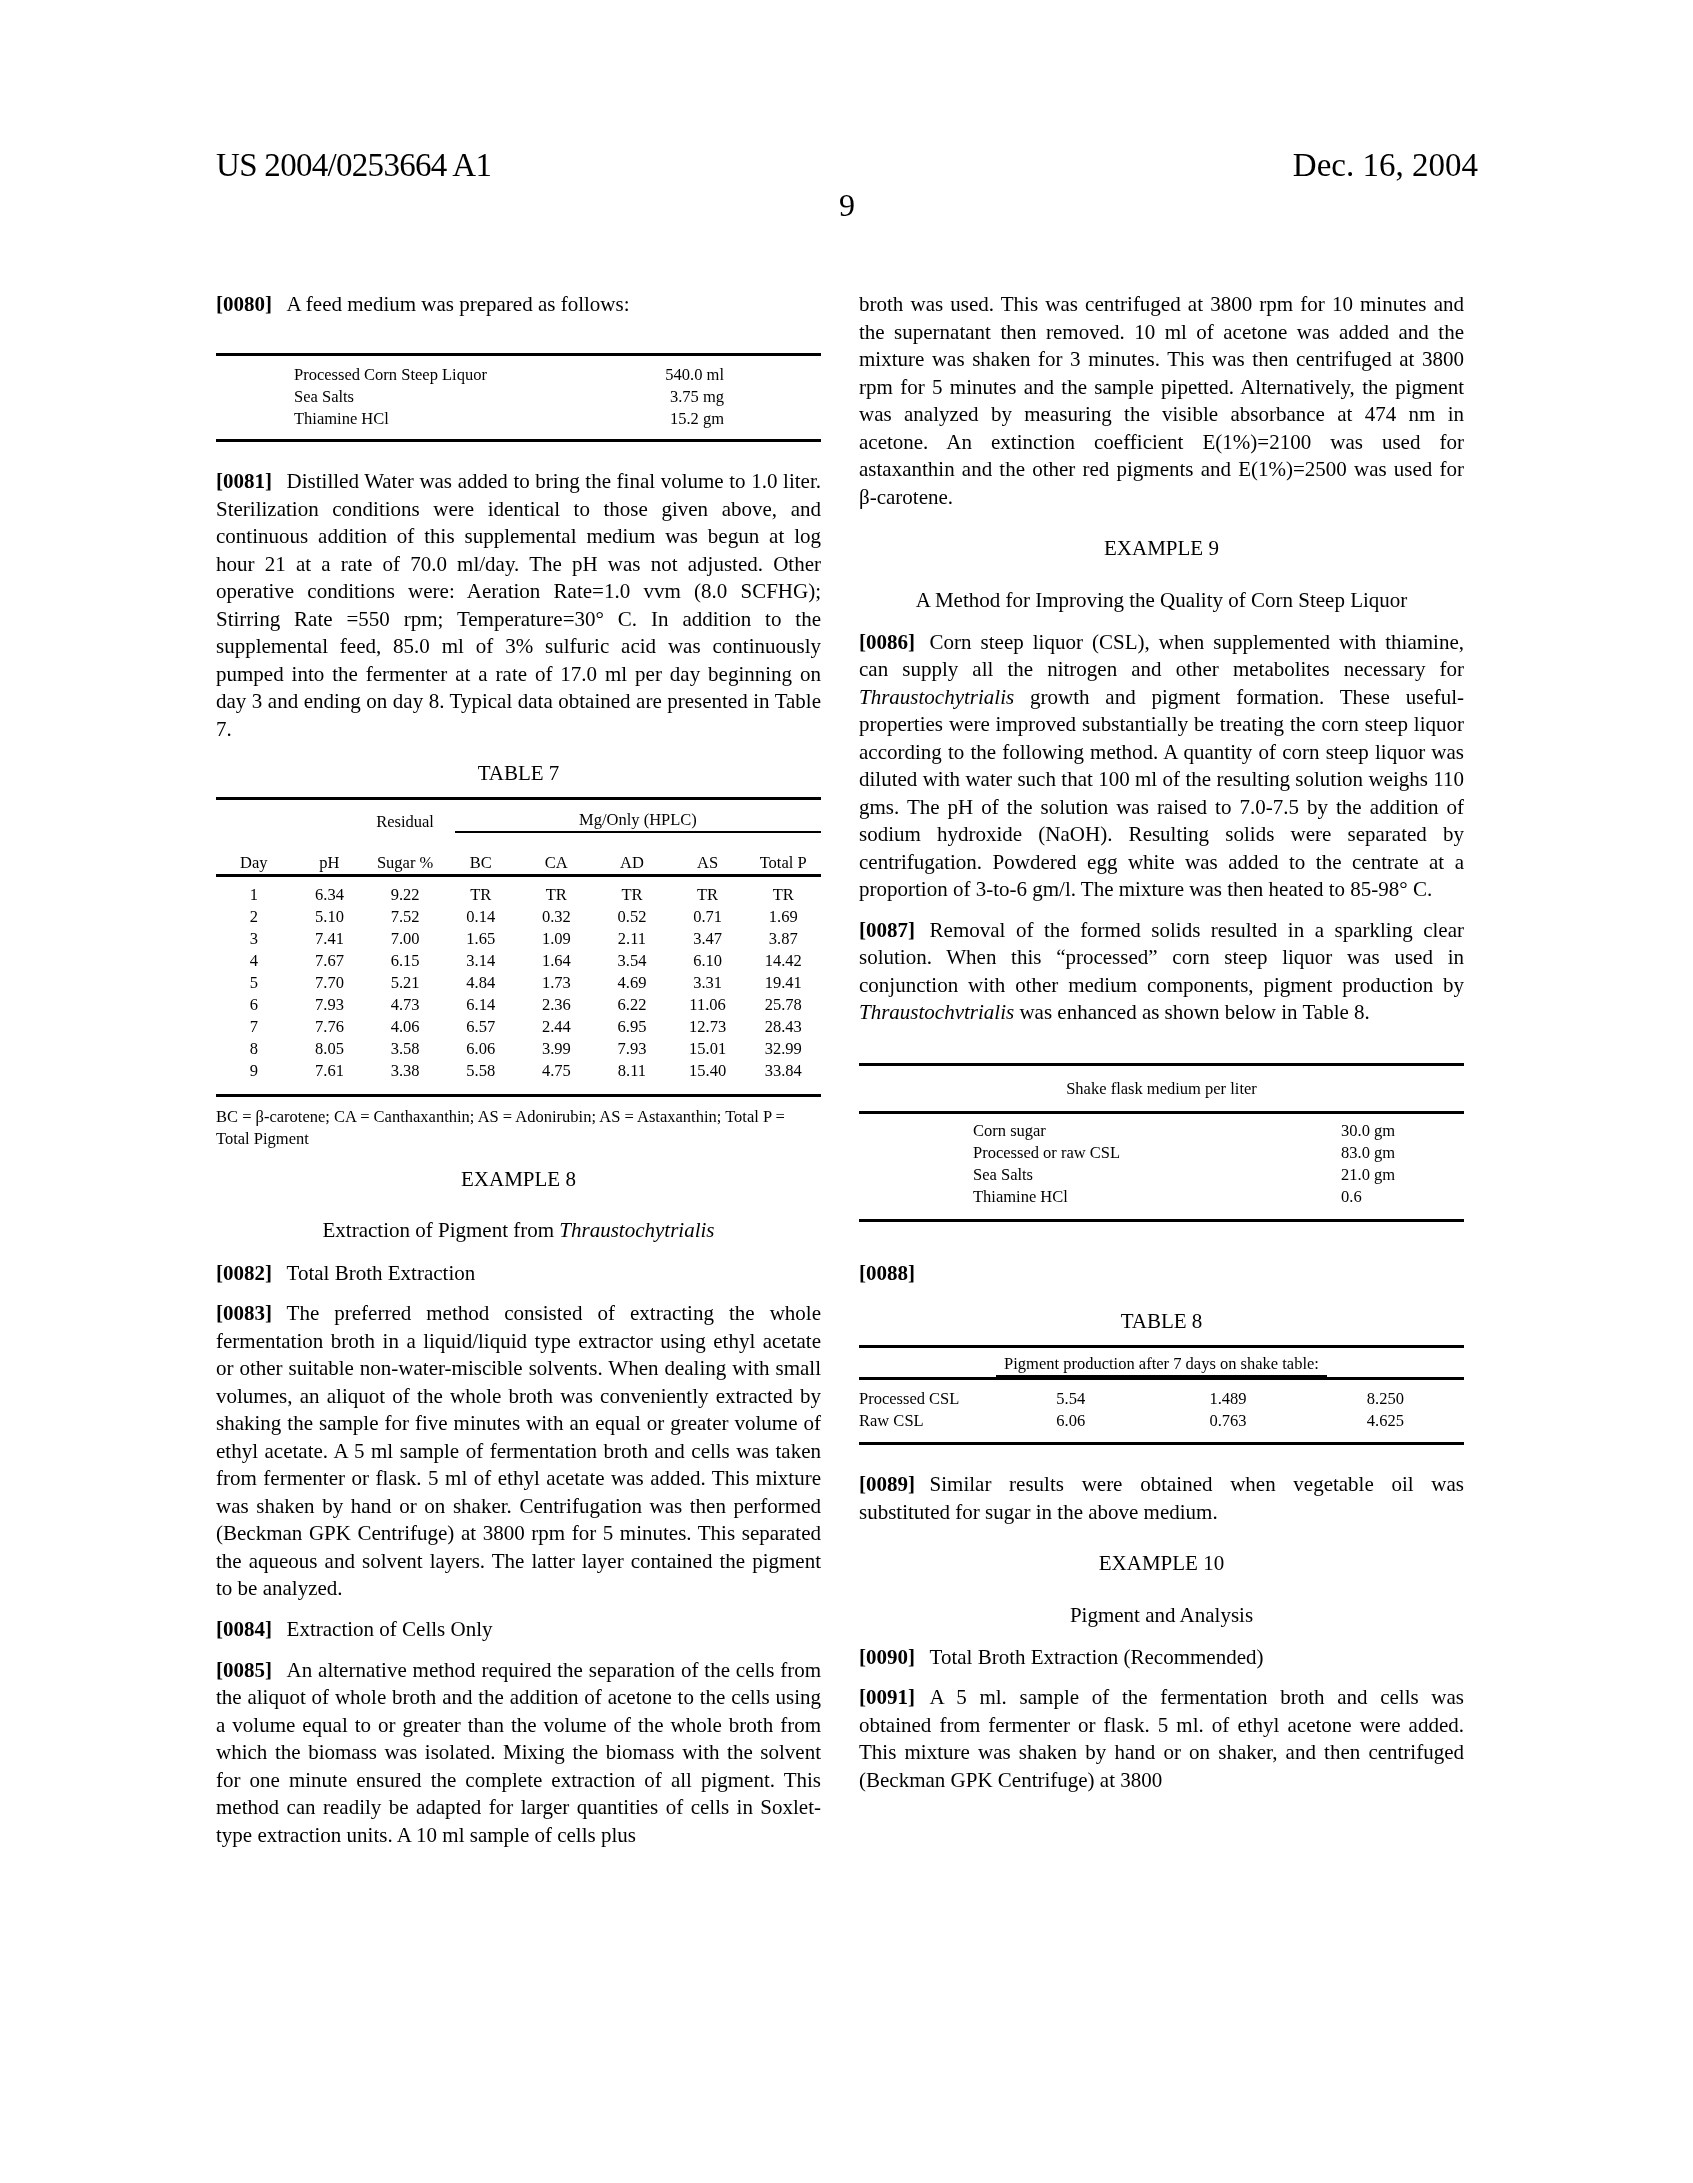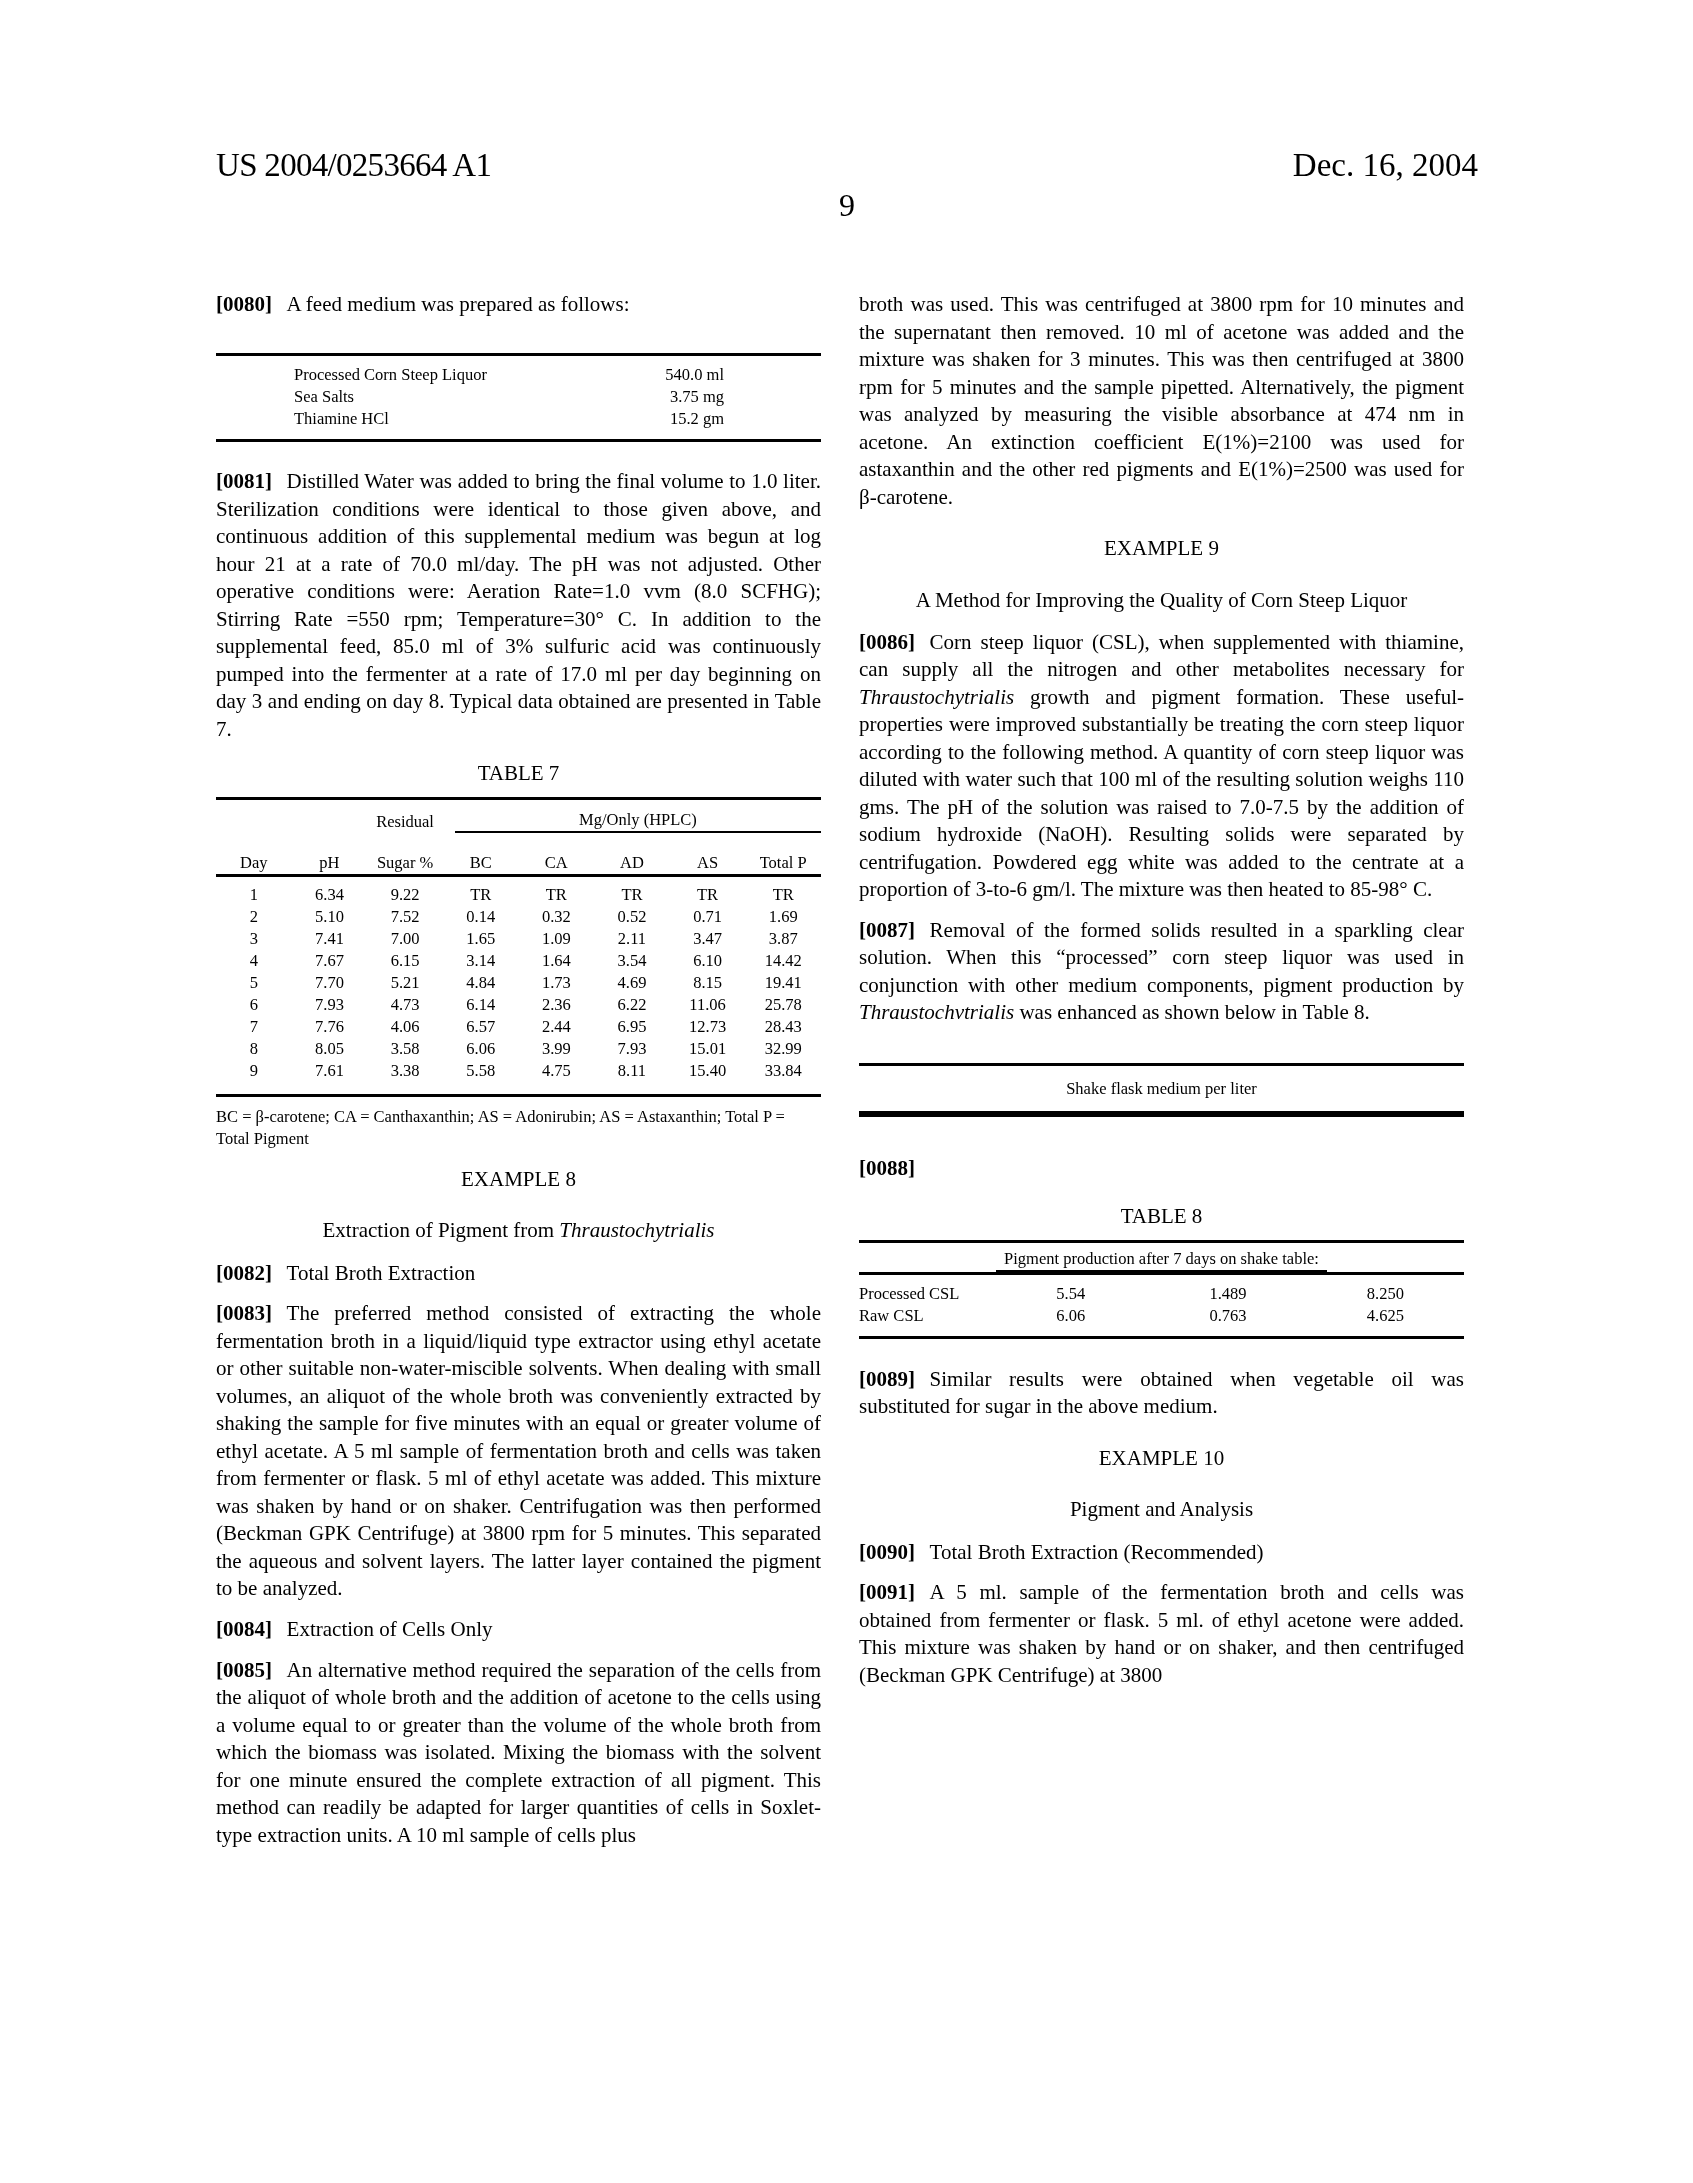--- a/index.html
+++ b/index.html
@@ -159,21 +159,21 @@
             <td style="width: 12.5%;">6.10</td>
             <td style="width: 12.5%;">14.42</td>
           </tr>
           <tr>
             <td style="width: 12.5%;">5</td>
             <td style="width: 12.5%;">7.70</td>
             <td style="width: 12.5%;">5.21</td>
             <td style="width: 12.5%;">4.84</td>
             <td style="width: 12.5%;">1.73</td>
             <td style="width: 12.5%;">4.69</td>
-            <td style="width: 12.5%;">8.15</td>
+            <td style="width: 12.5%;">3.31</td>
             <td style="width: 12.5%;">19.41</td>
           </tr>
           <tr>
             <td style="width: 12.5%;">6</td>
             <td style="width: 12.5%;">7.93</td>
             <td style="width: 12.5%;">4.73</td>
             <td style="width: 12.5%;">6.14</td>
             <td style="width: 12.5%;">2.36</td>
             <td style="width: 12.5%;">6.22</td>
             <td style="width: 12.5%;">11.06</td>
@@ -244,20 +244,40 @@
     <span class="pnum pnum-wrap">[0086]</span><span>Corn steep liquor (CSL), when supplemented with thiamine, can supply all the nitrogen and other metabolites necessary for </span><i>Thraustochytrialis</i><span> growth and pigment formation. These useful-properties were improved substantially be treating the corn steep liquor according to the following method. A quantity of corn steep liquor was diluted with water such that 100 ml of the resulting solution weighs 110 gms. The pH of the solution was raised to 7.0-7.5 by the addition of sodium hydroxide (NaOH). Resulting solids were separated by centrifugation. Powdered egg white was added to the centrate at a proportion of 3-to-6 gm/l. The mixture was then heated to 85-98° C.</span>
   </p>
   <p class="para">
     <span class="pnum pnum-wrap">[0087]</span><span>Removal of the formed solids resulted in a sparkling clear solution. When this “processed” corn steep liquor was used in conjunction with other medium components, pigment production by </span><i>Thraustochvtrialis</i><span> was enhanced as shown below in Table 8.</span>
   </p>
 
   <div class="sf-table">
     <div class="rule-thick"></div>
     <div class="cap">Shake flask medium per liter</div>
     <div class="rule-thick"></div>
+    <table style="margin:6.6px 0 10.6px 0;">
+      <tbody id="sf-body">
+          <tr>
+            <td class="name">Corn sugar</td>
+            <td class="val">30.0 gm</td>
+          </tr>
+          <tr>
+            <td class="name">Processed or raw CSL</td>
+            <td class="val">83.0 gm</td>
+          </tr>
+          <tr>
+            <td class="name">Sea Salts</td>
+            <td class="val">21.0 gm</td>
+          </tr>
+          <tr>
+            <td class="name">Thiamine HCl</td>
+            <td class="val">0.6</td>
+          </tr>
+        </tbody>
+    </table>
     <div class="rule-thick"></div>
   </div>
 
   <p class="para" style="margin-top:38px;">
     <span class="pnum">[0088]</span>
   </p>
 
   <div class="t8-title">TABLE 8</div>
   <div>
     <div class="rule-thick"></div>

